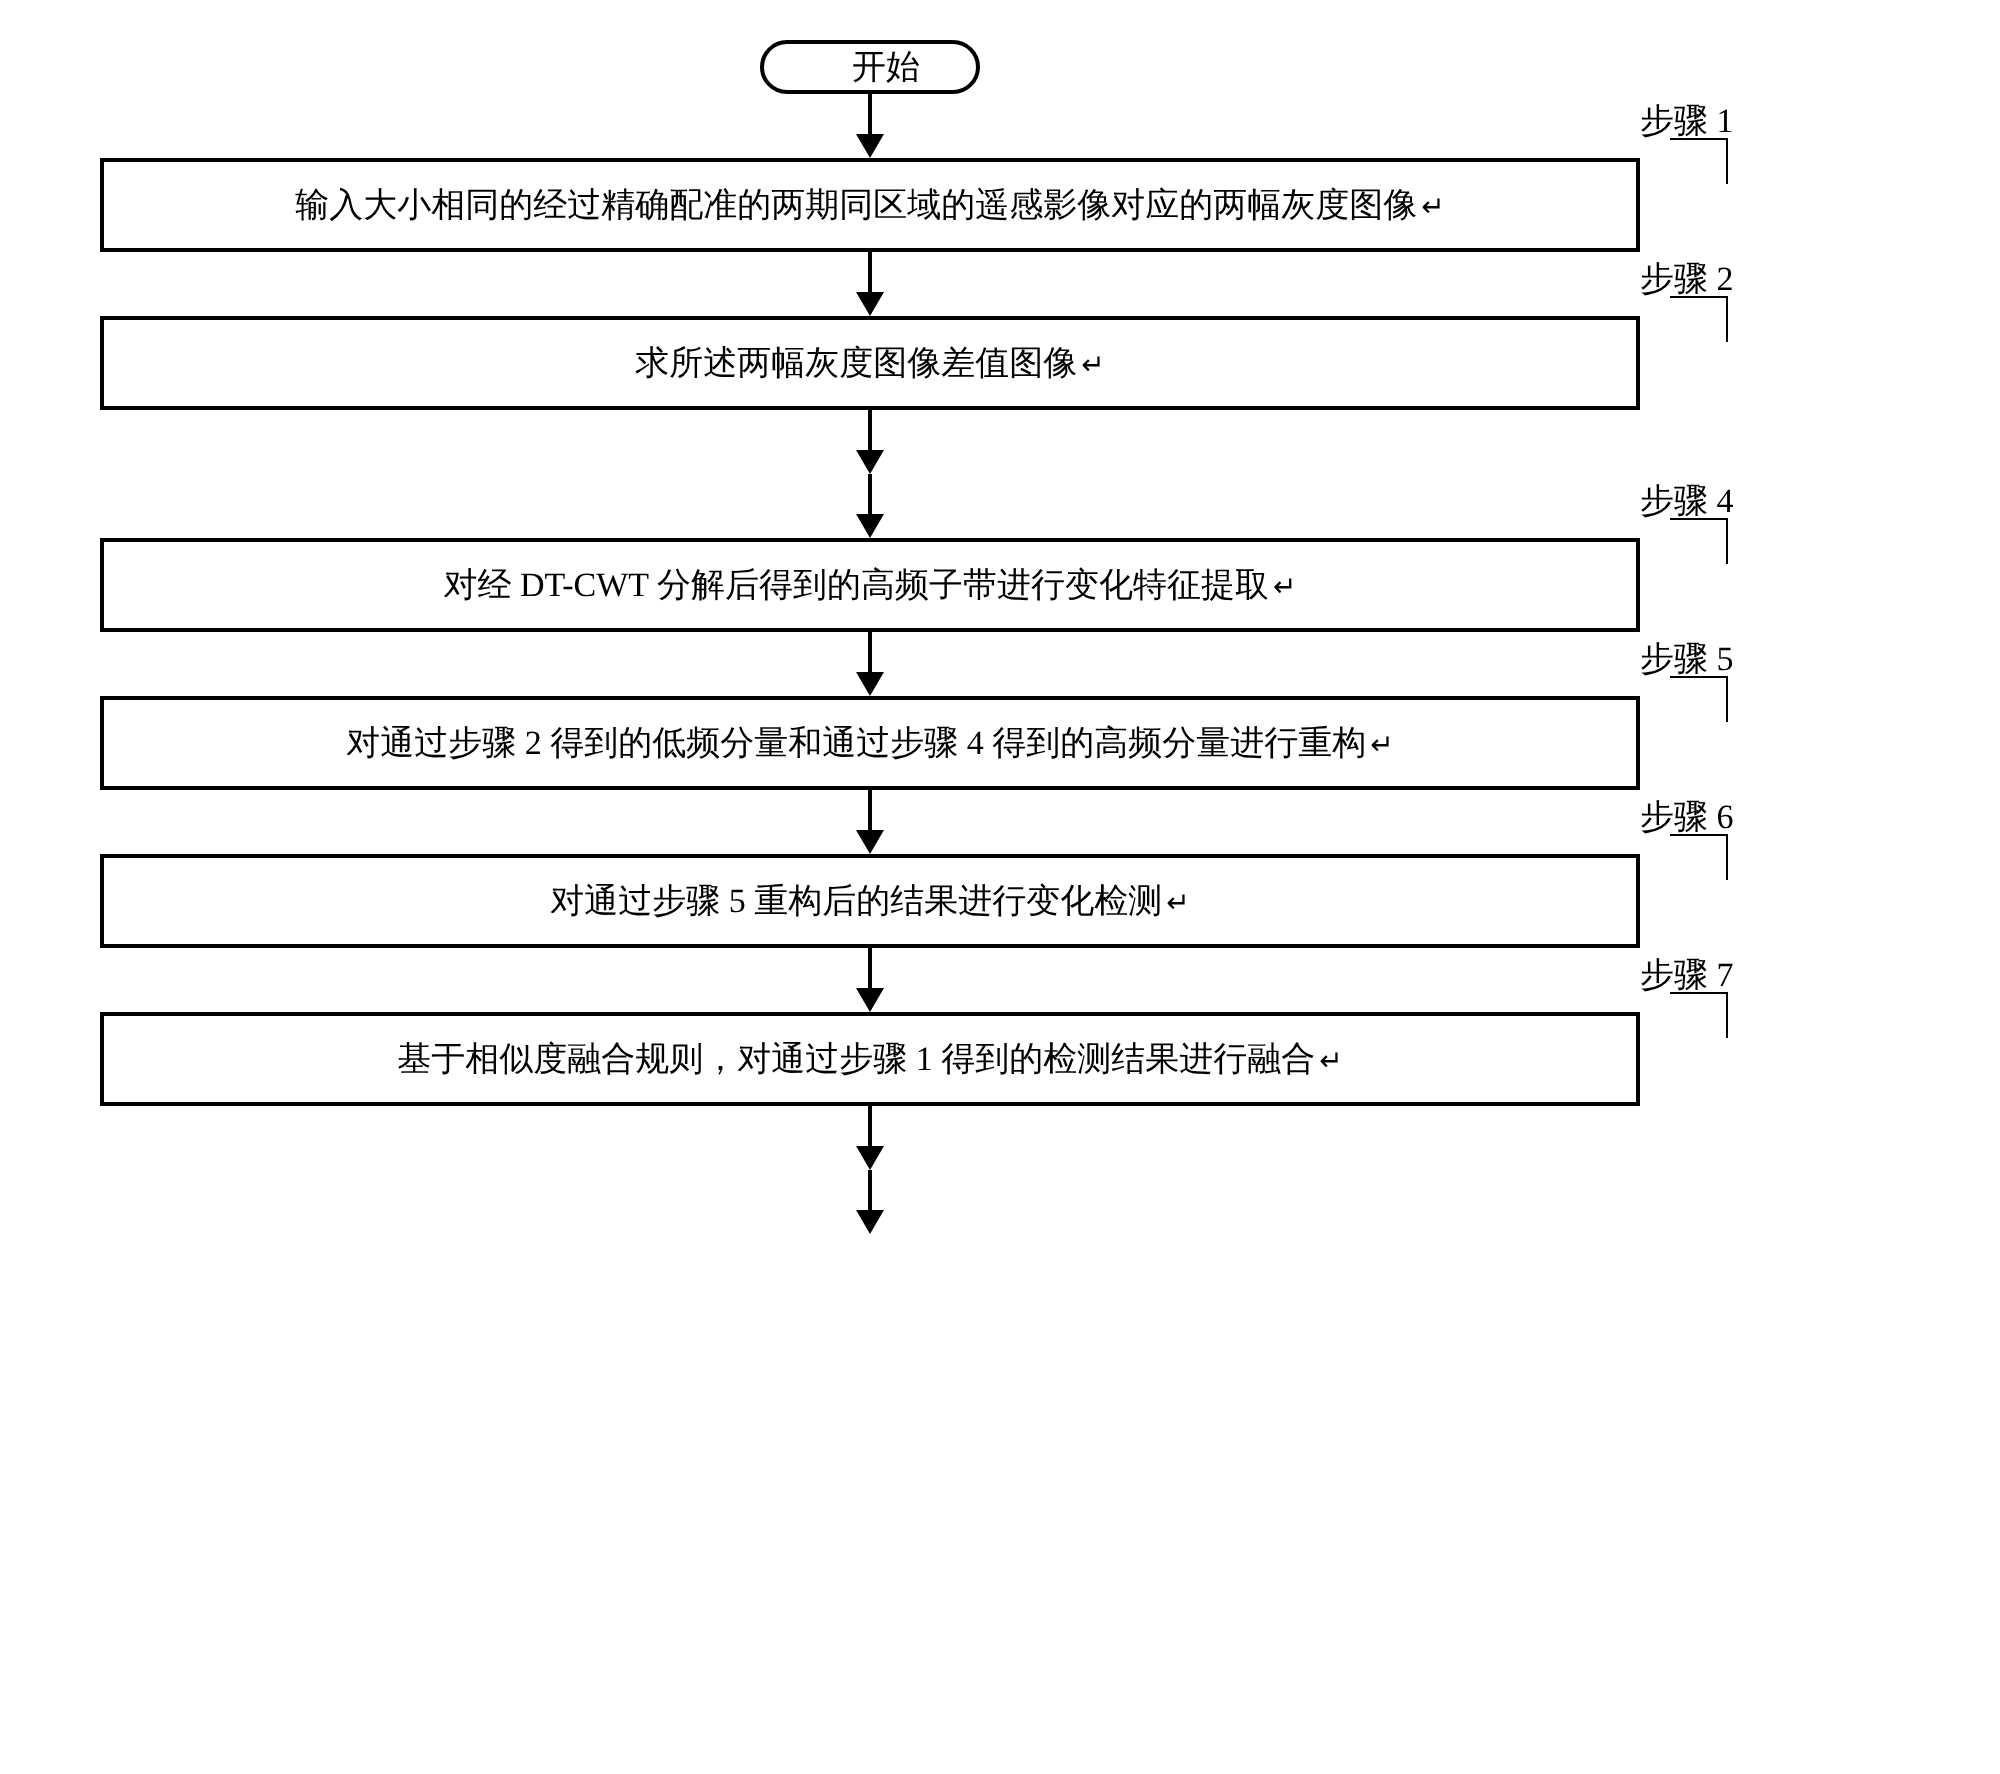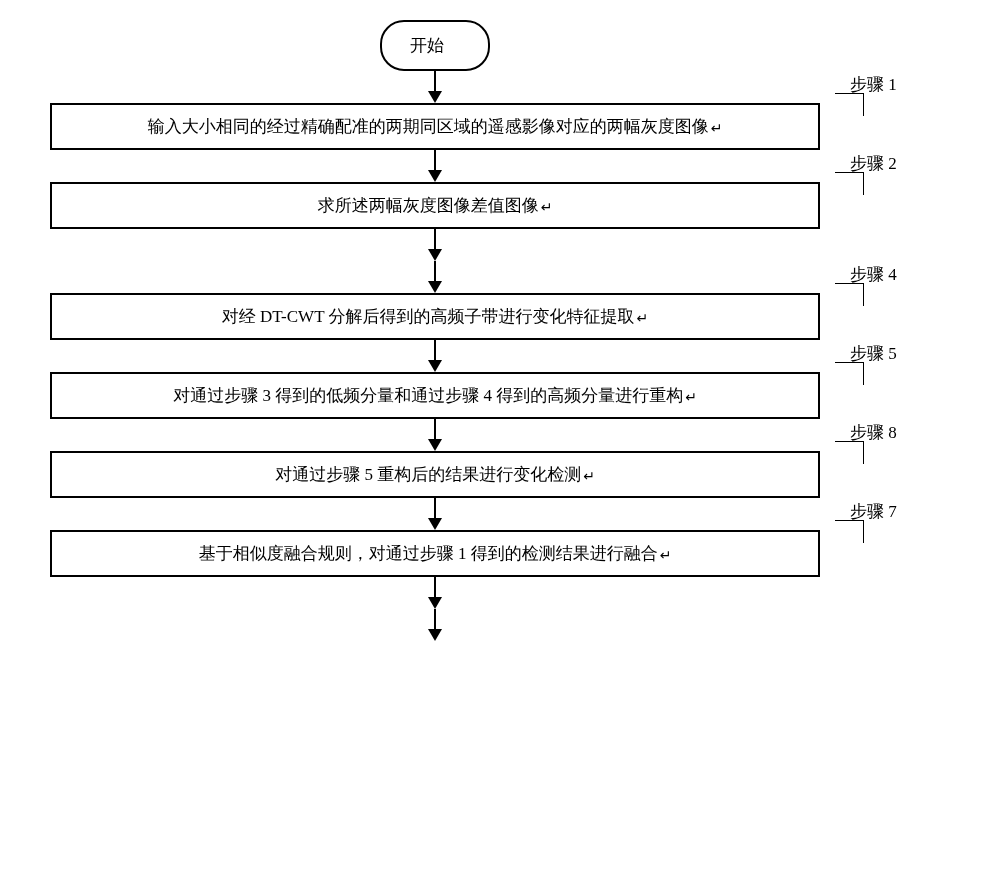--- a/index.html
+++ b/index.html
@@ -13,22 +13,22 @@
     .flowchart {
       display: flex;
       flex-direction: column;
       align-items: center;
       width: 770px;
       position: relative;
     }
     .terminator {
       border: 2px solid black;
       border-radius: 24px;
-      padding: 12px 28px;
-      text-align: left;
+      padding: 0 28px;
+      text-align: right;
       background: white;
       min-width: 50px;
     }
     .process {
       border: 2px solid black;
       padding: 10px 12px;
       text-align: center;
       background: white;
       width: 100%;
       box-sizing: border-box;
@@ -57,21 +57,20 @@
       position: relative;
       width: 100%;
       display: flex;
       justify-content: center;
     }
     .step-label {
       position: absolute;
       left: 100%;
       top: -30px;
       white-space: nowrap;
-      margin-left: 30px;
       font-size: 17px;
     }
     .connector-line {
       position: absolute;
       border-right: 1.5px solid black;
       border-top: 1.5px solid black;
       width: 28px;
       height: 22px;
       left: 102%;
       top: -10px;
@@ -138,32 +137,32 @@
 
   <div class="arrow">
       <div class="arrow-line"></div>
       <div class="arrow-head"></div>
     </div>
 
   <div class="step-wrap">
     <div class="connector-line"></div>
     <div class="step-label">步骤 5</div>
     <div class="process">
-      <span>对通过步骤 3 得到的低频分量和通过步骤 4 得到的高频分量进行重构</span><span class="return-symbol">↵</span>
+      <span>对通过步骤 2 得到的低频分量和通过步骤 4 得到的高频分量进行重构</span><span class="return-symbol">↵</span>
     </div>
   </div>
 
   <div class="arrow">
       <div class="arrow-line"></div>
       <div class="arrow-head"></div>
     </div>
 
   <div class="step-wrap">
     <div class="connector-line"></div>
-    <div class="step-label">步骤 8</div>
+    <div class="step-label">步骤 6</div>
     <div class="process">
       <span>对通过步骤 5 重构后的结果进行变化检测</span><span class="return-symbol">↵</span>
     </div>
   </div>
 
   <div class="arrow">
       <div class="arrow-line"></div>
       <div class="arrow-head"></div>
     </div>
 

